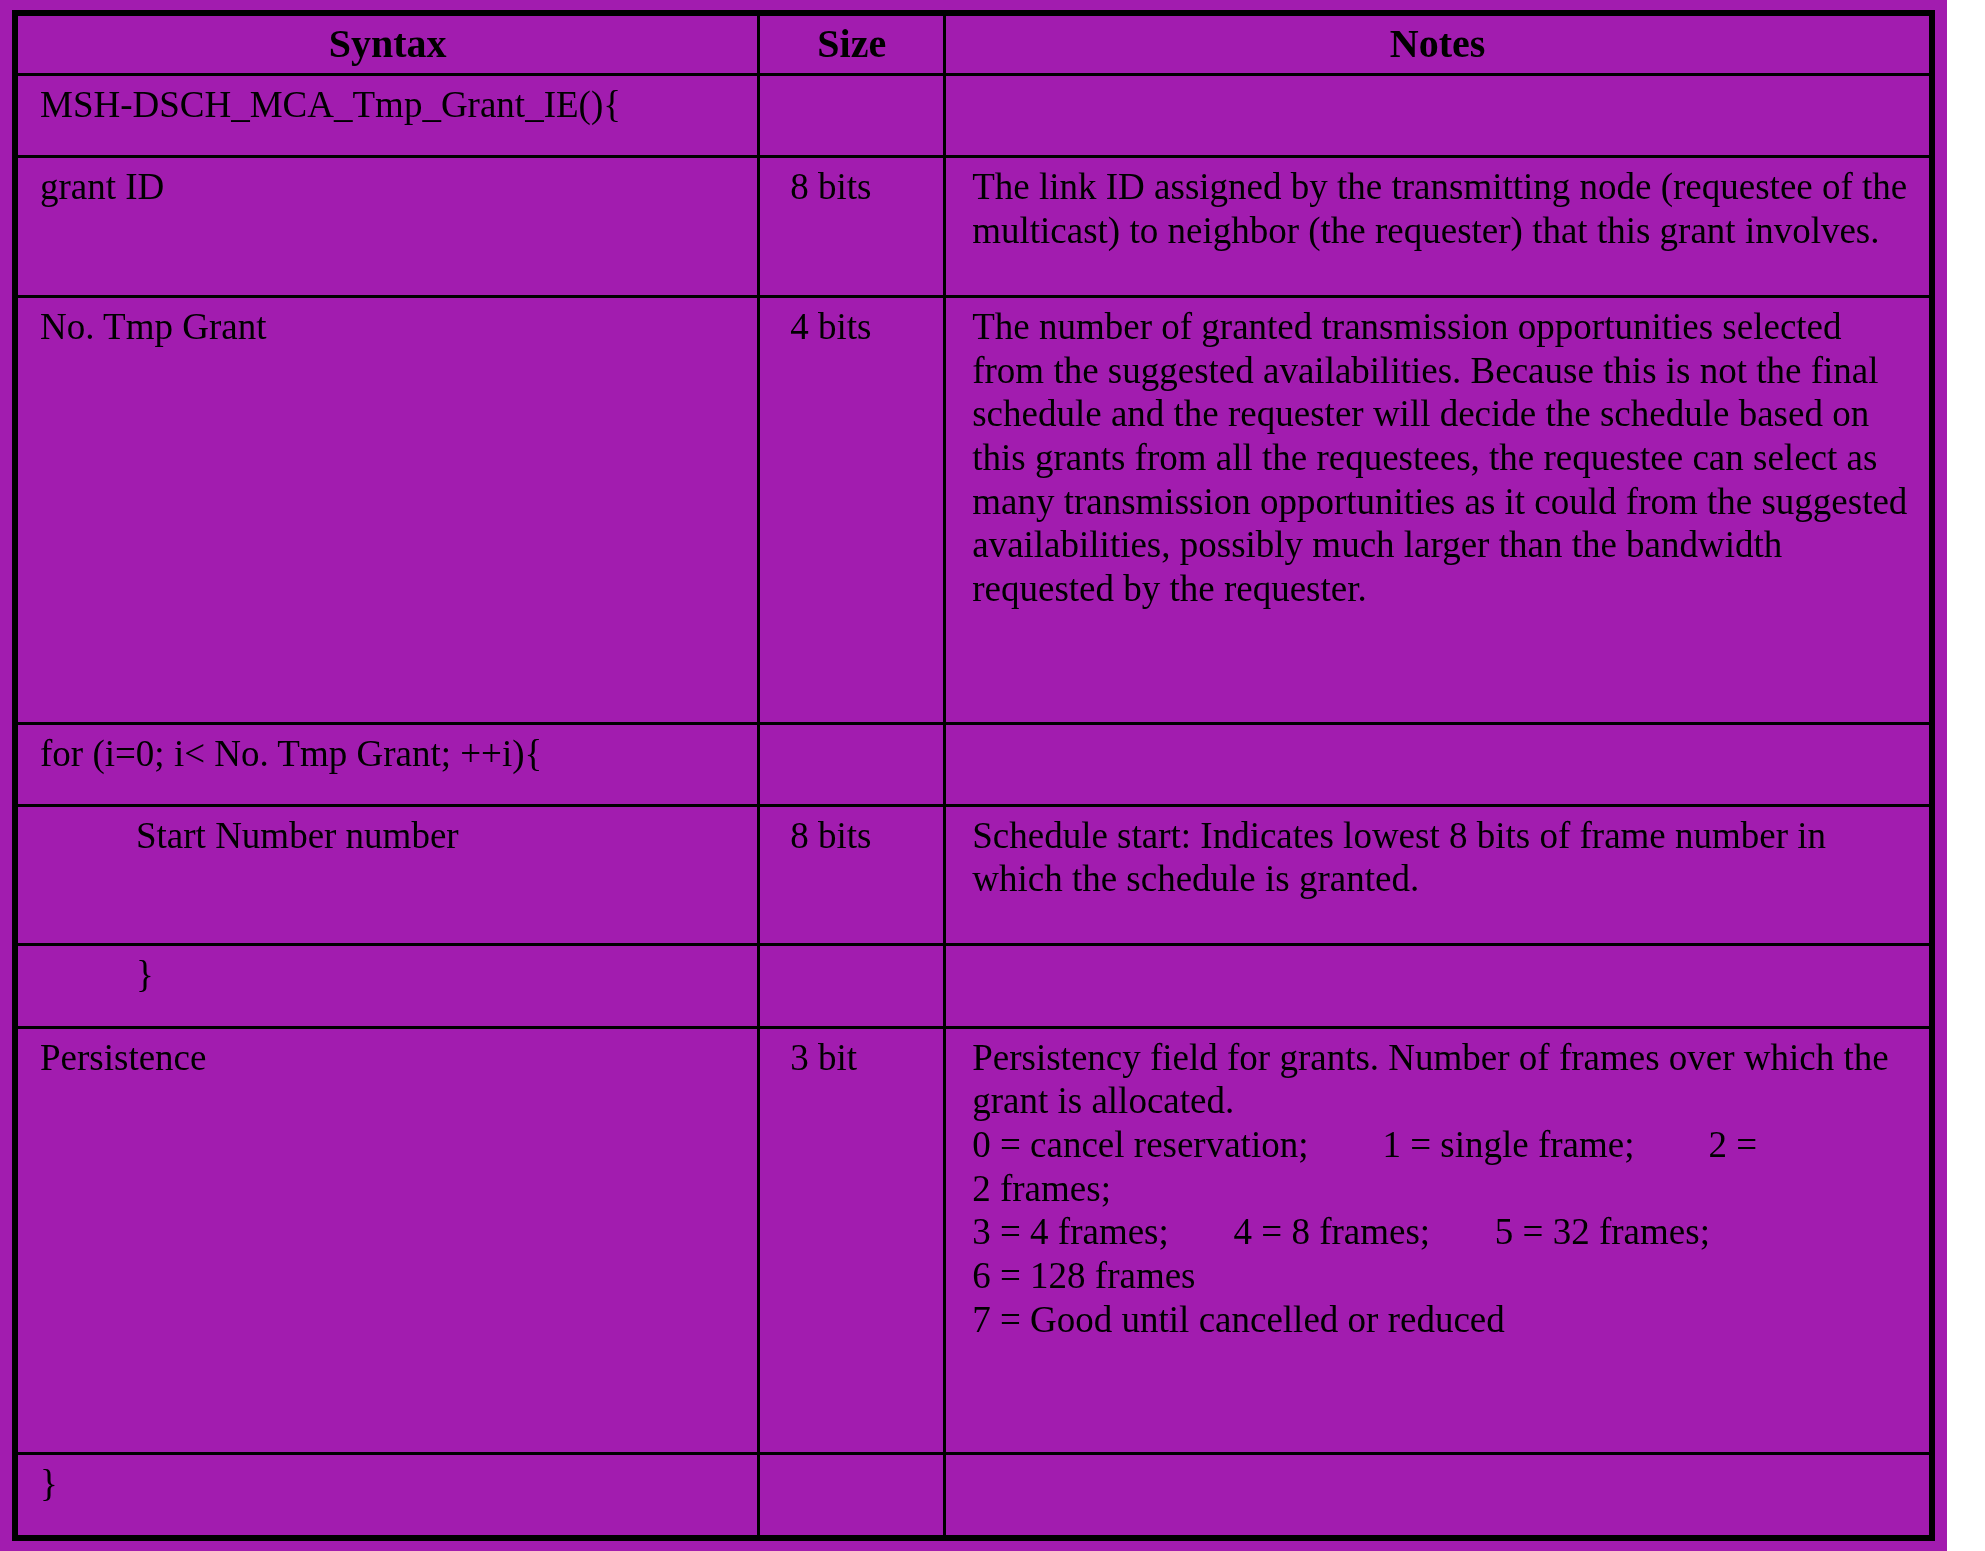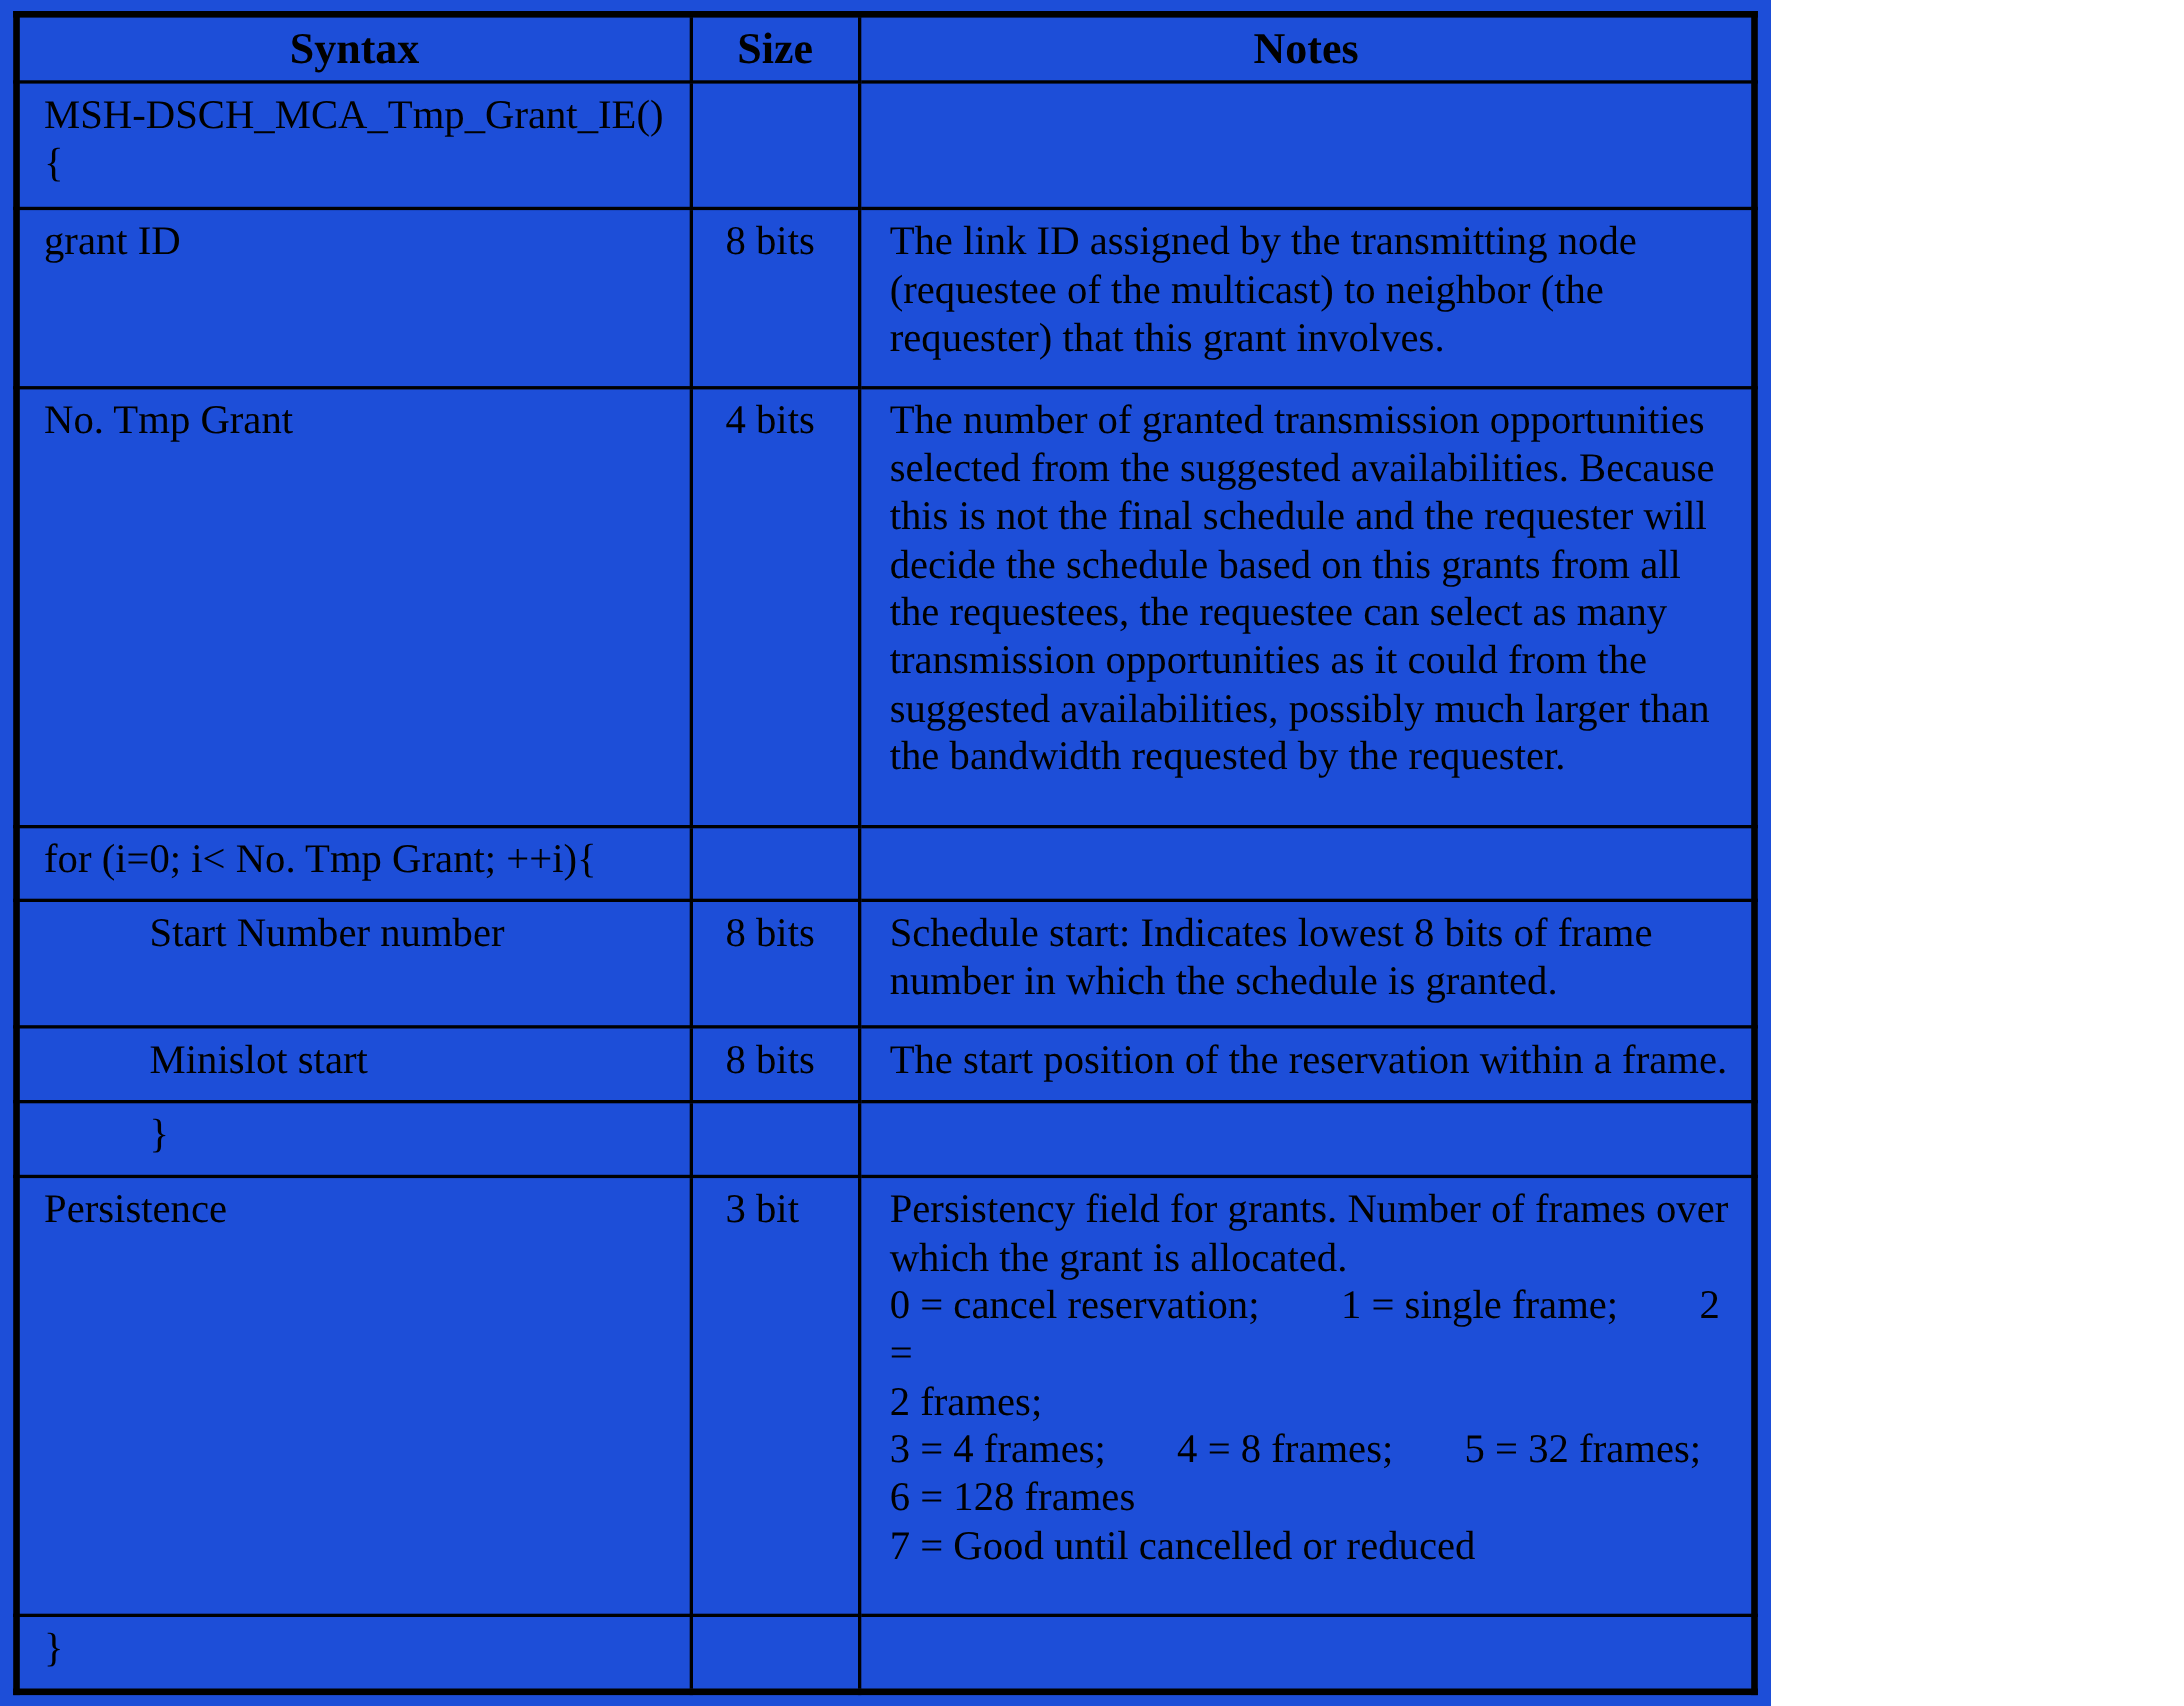--- a/index.html
+++ b/index.html
@@ -1,25 +1,25 @@
 <!DOCTYPE html>
 <html><head>
 <meta charset="utf-8">
 <style>
   html, body {
     margin: 0;
     padding: 0;
     background: #ffffff;
   }
   .page {
-    width: 1610px;
+    width: 1947px;
     height: 1551px;
     box-sizing: border-box;
     padding: 10px 12px;
-    background: #1d4ed8;
+    background: #a21caf;
     font-family: "Liberation Serif", serif;
     color: #000000;
   }
   table.spec-table {
     width: 100%;
     height: 100%;
     border-collapse: collapse;
     table-layout: fixed;
     border: 6px solid #000000;
   }
@@ -93,25 +93,20 @@
           <td class="syntax-cell">for (i=0; i&lt; No. Tmp Grant; ++i){</td>
           <td class="size-cell"></td>
           <td class="notes-cell"></td>
         </tr>
         <tr>
           <td class="syntax-cell indent">Start Number number</td>
           <td class="size-cell">8 bits</td>
           <td class="notes-cell">Schedule start: Indicates lowest 8 bits of frame number in which the schedule is granted.</td>
         </tr>
         <tr>
-          <td class="syntax-cell indent">Minislot start</td>
-          <td class="size-cell">8 bits</td>
-          <td class="notes-cell">The start position of the reservation within a frame.</td>
-        </tr>
-        <tr>
           <td class="syntax-cell indent">}</td>
           <td class="size-cell"></td>
           <td class="notes-cell"></td>
         </tr>
         <tr>
           <td class="syntax-cell">Persistence</td>
           <td class="size-cell">3 bit</td>
           <td class="notes-cell">Persistency field for grants. Number of frames over which the grant is allocated.
 0 = cancel reservation;        1 = single frame;        2 =
 2 frames;

